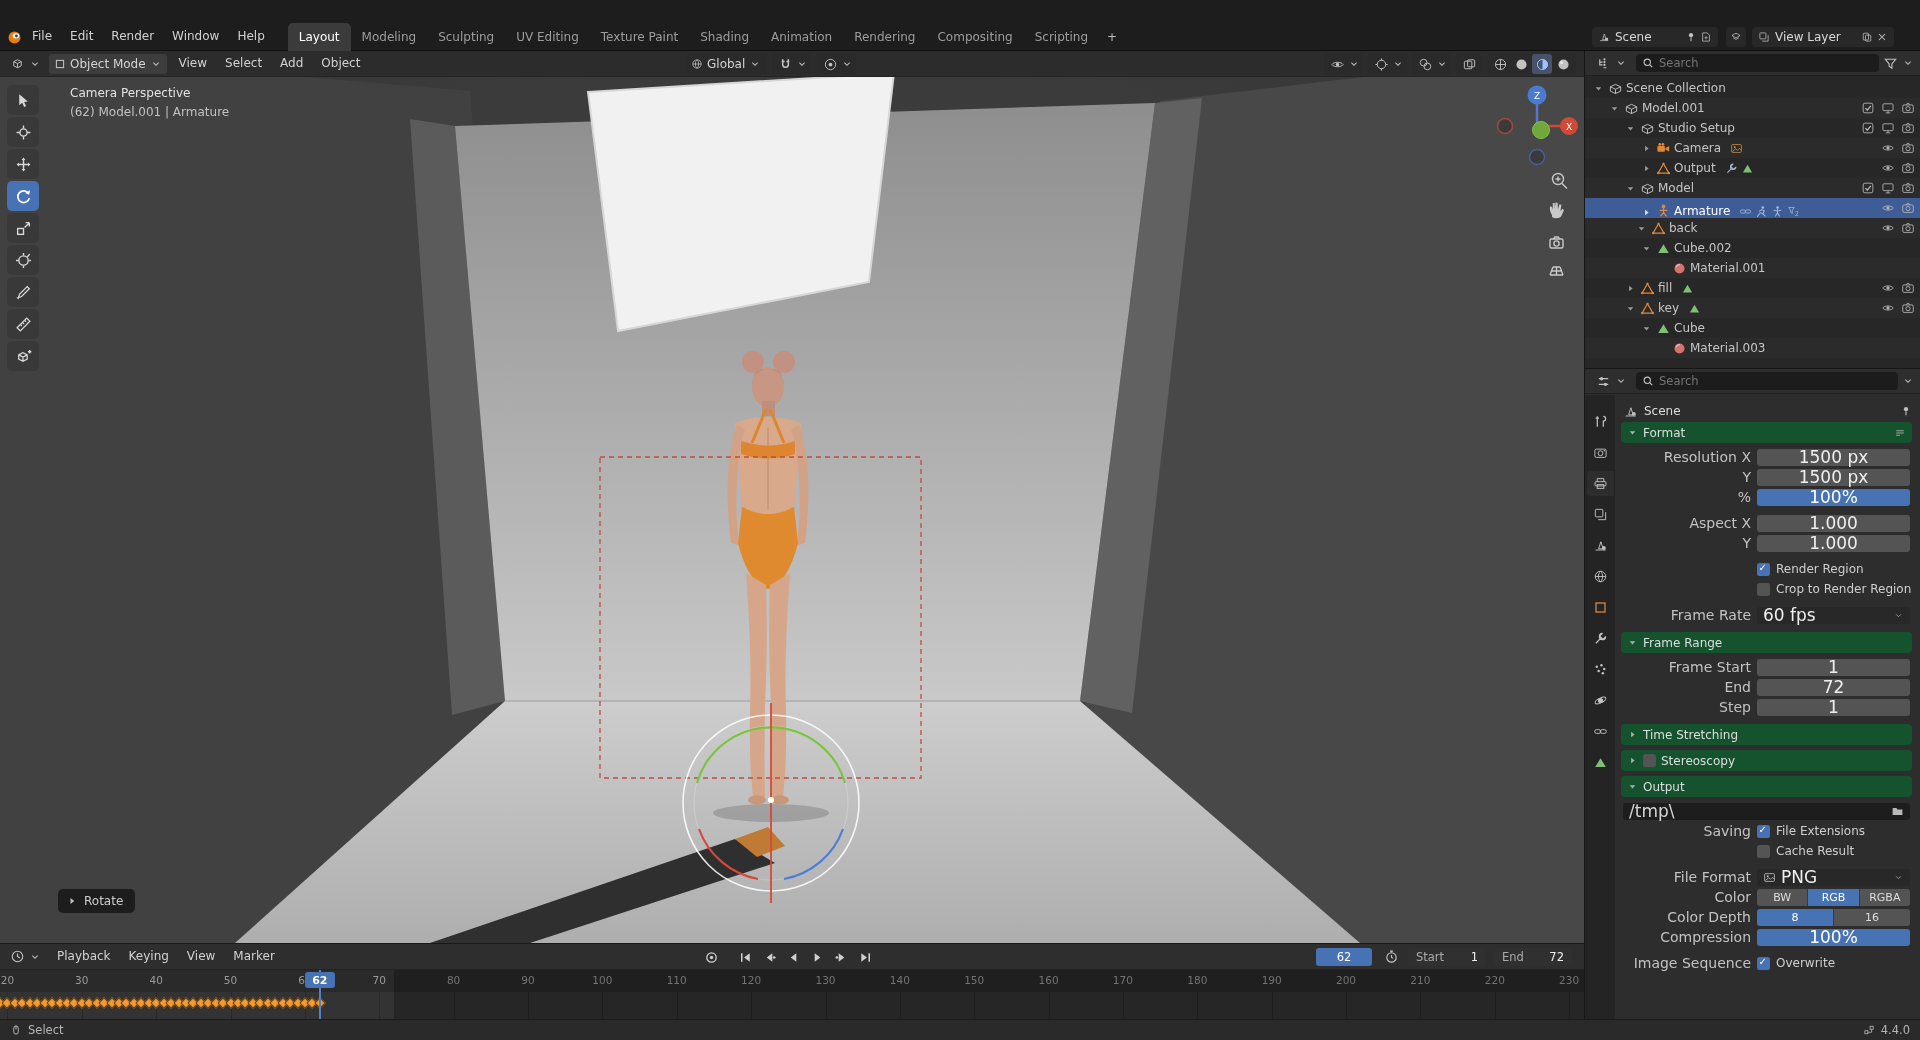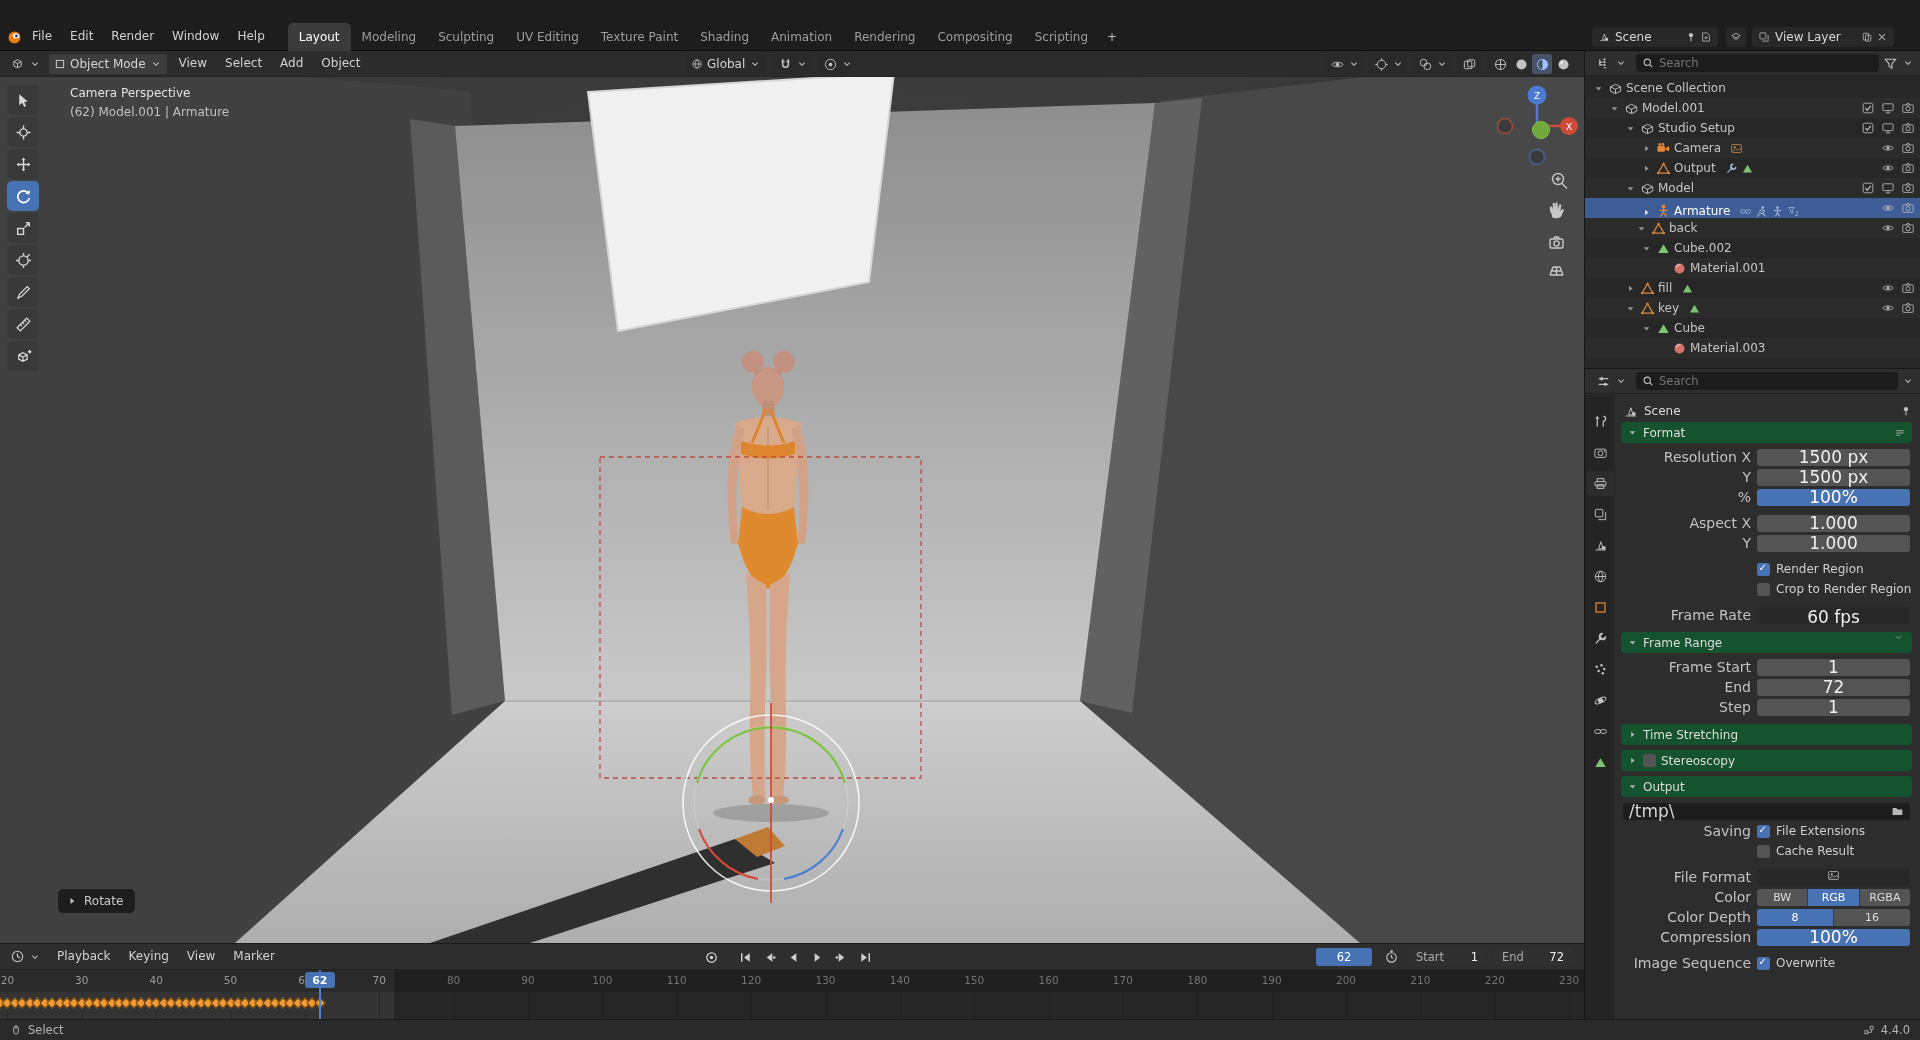--- a/index.html
+++ b/index.html
@@ -77,21 +77,21 @@
 .psec-h{height:21px;background:#14532d;border-radius:4px;display:flex;align-items:center;gap:5px;padding:0 6px;color:#dedede;}
 .psec-h .exp{width:11px;height:11px;color:#b0b0b0;}
 .psec-h .ph{margin-left:auto;color:#a8a8a8;}
 .psec-t{font-size:12px;}
 .psec-b{padding:4px 2px 2px 2px;}
 .prow{display:flex;align-items:center;height:20px;gap:6px;}
 .pspacer{height:6px;}
 .plabel{width:128px;text-align:right;color:#c3c3c3;flex:none;font-size:14px;white-space:nowrap;}
 .pfield{flex:1;height:17px;background:#545454;border-radius:3px;color:#efefef;display:flex;align-items:center;justify-content:center;font-size:17px;min-width:0;}
 .pfield.slider{background:var(--accent,#4772b3);color:#fff;}
-.pfield.dd{background:#282828;justify-content:flex-start;padding:0 6px;gap:5px;flex-direction:column;}
+.pfield.dd{background:#282828;justify-content:flex-start;padding:0 6px;gap:5px;}
 .pfield.dd .chv{margin-left:auto;width:11px;height:11px;color:#9a9a9a;}
 .pfield.dd .ddic{width:13px;height:13px;}
 .pfield.pathf{background:#1d1d1d;justify-content:flex-start;padding:0 6px;gap:5px;color:#d5d5d5;}
 .pfield.pathf .fold{margin-left:auto;width:13px;height:13px;color:#b8b8b8;}
 .pcheck{width:13px;height:13px;background:#545454;border-radius:2.5px;flex:none;position:relative;}
 .pcheck.on{background:var(--accent,#4772b3);}
 .pcheck.on::after{content:"✓";position:absolute;left:1.5px;top:-1px;color:#fff;font-size:10px;}
 .pctext{color:#cfcfcf;font-size:12px;white-space:nowrap;}
 .pseg{flex:1;height:17px;border-radius:3px;overflow:hidden;background:#3a3a3a;display:flex;gap:1px;}
 .pseg span{flex:1;display:flex;align-items:center;justify-content:center;background:#545454;color:#dddddd;font-size:11px;}

